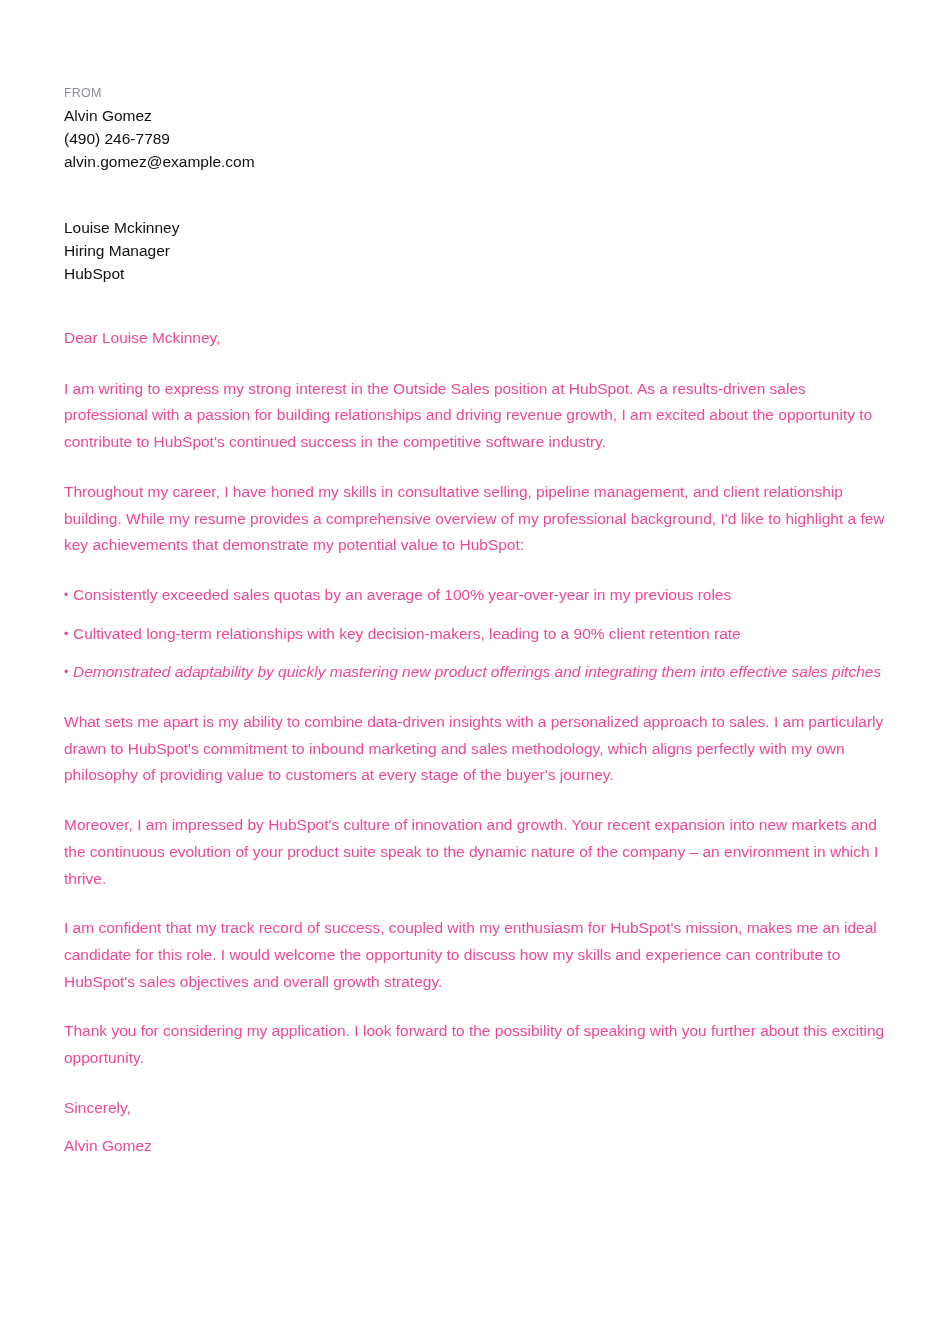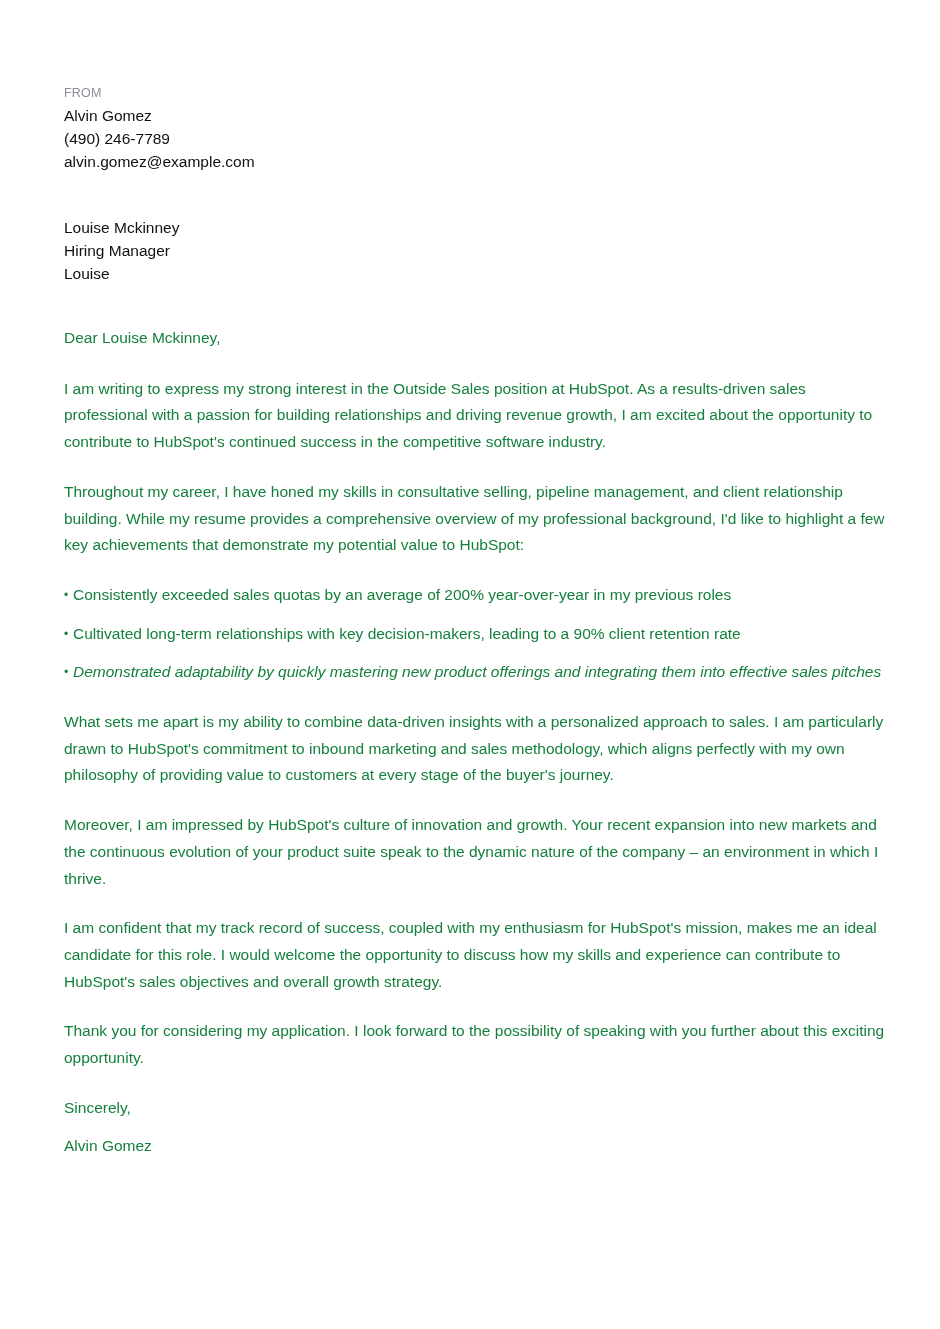--- a/index.html
+++ b/index.html
@@ -32,21 +32,21 @@
     }
     .contact-line {
       font-size: 15.5px;
       color: #111111;
       line-height: 23px;
     }
     .from-block { margin-bottom: 43px; }
     .to-block { margin-bottom: 40px; }
     .body-text {
       font-size: 15.5px;
-      color: #15803d;
+      color: #ec4899;
       line-height: 26.7px;
     }
     .salutation { margin: 0 0 24px 0; }
     .para { margin: 0 0 23px 0; }
     .bullets {
       margin: 0 0 23px 0;
       padding: 0;
       list-style: none;
     }
     .bullets li {
@@ -71,31 +71,31 @@
   <div class="from-block">
     <div class="block-label">FROM</div>
     <div class="contact-line">Alvin Gomez</div>
     <div class="contact-line">(490) 246-7789</div>
     <div class="contact-line">alvin.gomez@example.com</div>
   </div>
 
   <div class="to-block">
     <div class="contact-line">Louise Mckinney</div>
     <div class="contact-line">Hiring Manager</div>
-    <div class="contact-line">Louise</div>
+    <div class="contact-line">HubSpot</div>
   </div>
 
   <div class="body-text">
     <p class="salutation">Dear Louise Mckinney,</p>
 
     <p class="para">I am writing to express my strong interest in the Outside Sales position at HubSpot. As a results-driven sales professional with a passion for building relationships and driving revenue growth, I am excited about the opportunity to contribute to HubSpot's continued success in the competitive software industry.</p>
     <p class="para">Throughout my career, I have honed my skills in consultative selling, pipeline management, and client relationship building. While my resume provides a comprehensive overview of my professional background, I'd like to highlight a few key achievements that demonstrate my potential value to HubSpot:</p>
 
     <ul class="bullets">
-      <li><span class="bullet-dot">•</span><span>Consistently exceeded sales quotas by an average of 200% year-over-year in my previous roles</span></li>
+      <li><span class="bullet-dot">•</span><span>Consistently exceeded sales quotas by an average of 100% year-over-year in my previous roles</span></li>
       <li><span class="bullet-dot">•</span><span>Cultivated long-term relationships with key decision-makers, leading to a 90% client retention rate</span></li>
       <li><span class="bullet-dot">•</span><span>Demonstrated adaptability by quickly mastering new product offerings and integrating them into effective sales pitches</span></li>
     </ul>
 
     <p class="para">What sets me apart is my ability to combine data-driven insights with a personalized approach to sales. I am particularly drawn to HubSpot's commitment to inbound marketing and sales methodology, which aligns perfectly with my own philosophy of providing value to customers at every stage of the buyer's journey.</p>
     <p class="para">Moreover, I am impressed by HubSpot's culture of innovation and growth. Your recent expansion into new markets and the continuous evolution of your product suite speak to the dynamic nature of the company – an environment in which I thrive.</p>
     <p class="para">I am confident that my track record of success, coupled with my enthusiasm for HubSpot's mission, makes me an ideal candidate for this role. I would welcome the opportunity to discuss how my skills and experience can contribute to HubSpot's sales objectives and overall growth strategy.</p>
     <p class="para">Thank you for considering my application. I look forward to the possibility of speaking with you further about this exciting opportunity.</p>
 
     <p class="closing">Sincerely,</p>

